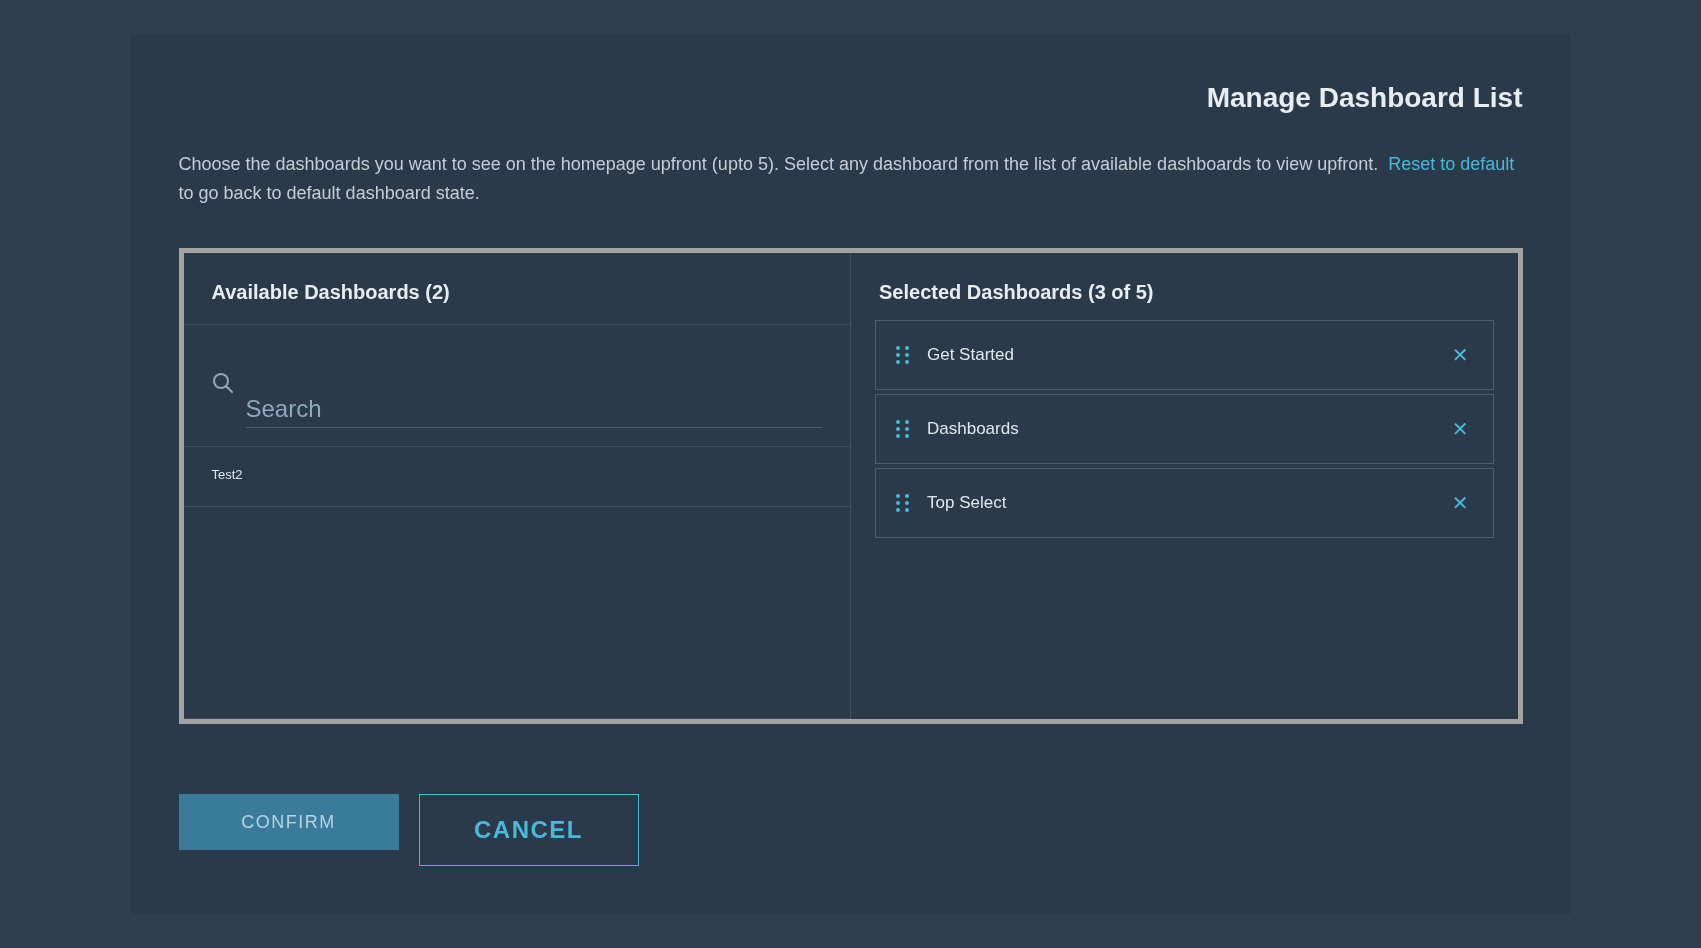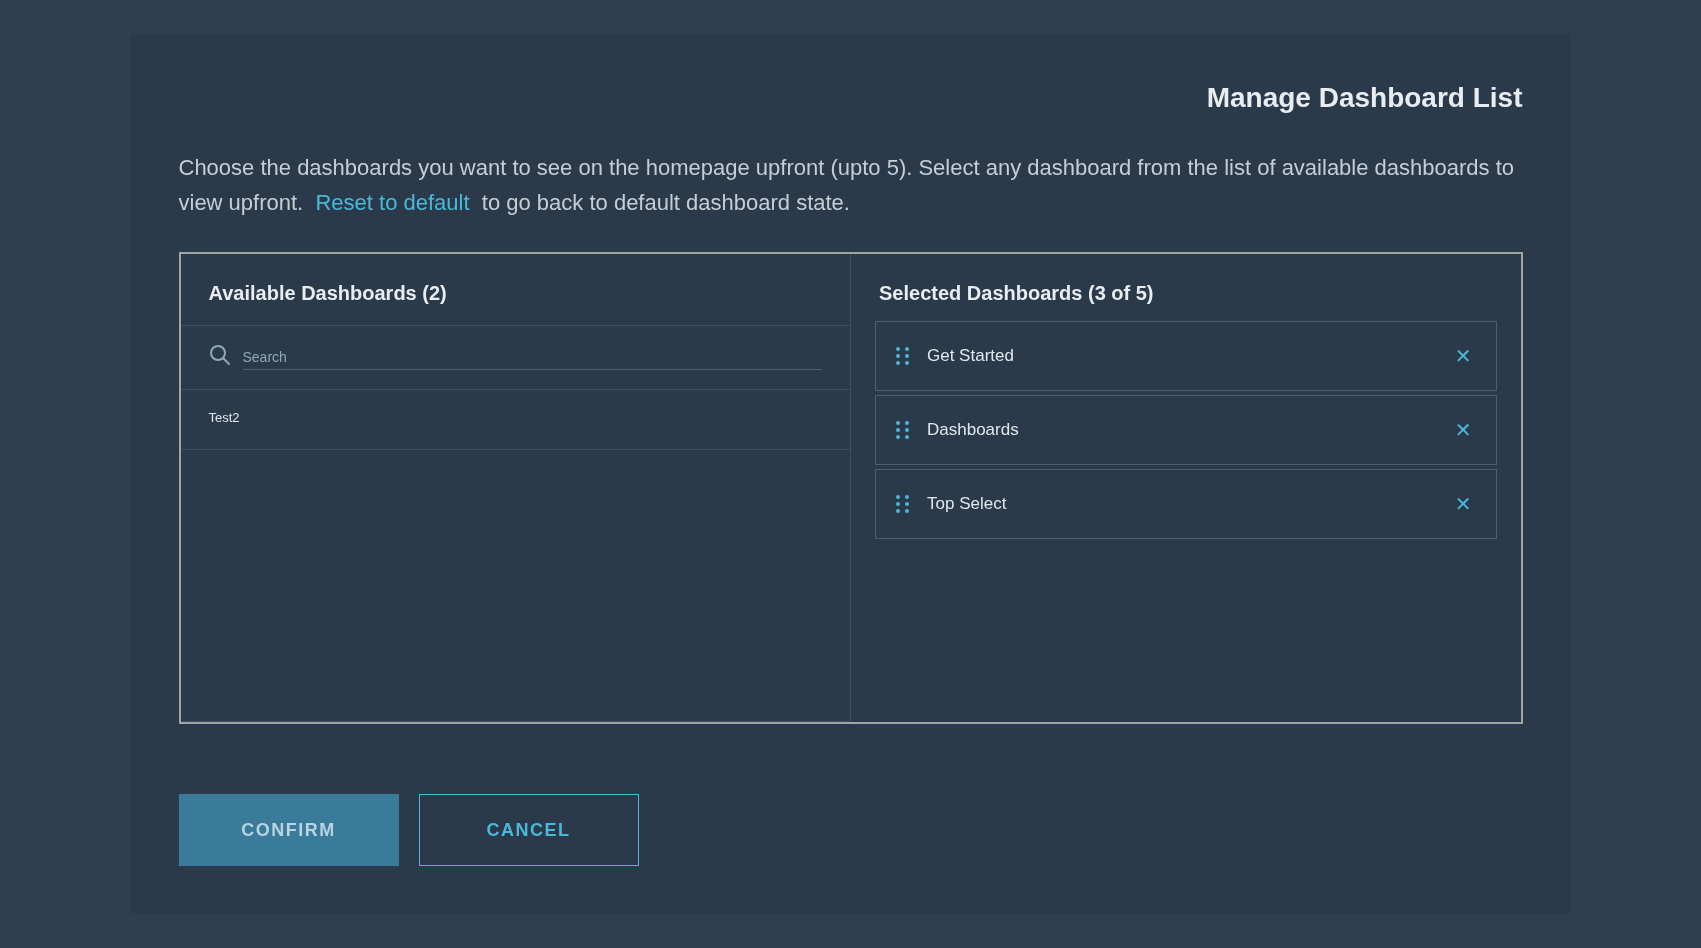--- a/index.html
+++ b/index.html
@@ -31,34 +31,34 @@
     .modal-title {
       color: #e8edf2;
       font-size: 28px;
       font-weight: 600;
       margin-bottom: 36px;
       text-align: right;
     }
 
     .modal-description {
       color: #c5cdd6;
-      font-size: 22px;
+      font-size: 18px;
       line-height: 1.6;
-      margin-bottom: 32px;
+      margin-bottom: 40px;
     }
 
     .modal-description a {
       color: #4ab8d8;
       text-decoration: none;
       cursor: pointer;
     }
 
     .dashboard-grid {
       display: flex;
-      border: 2px solid #a3a3a3;
+      border: 5px solid #a3a3a3;
       flex: 1;
       margin-bottom: 60px;
     }
 
     .available-panel {
       flex: 1;
       border-right: 1px solid #3e5060;
       display: flex;
       flex-direction: column;
     }
@@ -83,24 +83,25 @@
       color: #8fa8bc;
       font-size: 20px;
       flex-shrink: 0;
     }
 
     .search-input {
       background: transparent;
       border: none;
       border-bottom: 1px solid #4a6070;
       color: #ffffff;
-      font-size: 14px;
+      font-size: 24px;
       padding: 4px 0;
       width: 100%;
       outline: none;
+      margin-top: 48px;
     }
 
     .search-input::placeholder {
       color: #8fa8bc;
     }
 
     .available-item {
       padding: 20px 28px;
       border-bottom: 1px solid #3e5060;
       color: #c5cdd6;
@@ -190,35 +191,35 @@
       display: flex;
       gap: 20px;
       padding-top: 10px;
     }
 
     .btn-confirm {
       background-color: #3a7a9a;
       color: #b8d4e0;
       border: none;
       padding: 0 40px;
-      height: 72px;
+      height: 56px;
       font-size: 18px;
-      font-weight: 700;
+      font-weight: 400;
       letter-spacing: 1.5px;
       cursor: pointer;
       min-width: 220px;
     }
 
     .btn-cancel {
       background-color: transparent;
       color: #4ab8d8;
       border: 1.5px solid #4ab8d8;
       padding: 0 40px;
       height: 72px;
-      font-size: 18px;
+      font-size: 24px;
       font-weight: 600;
       letter-spacing: 1.5px;
       cursor: pointer;
       min-width: 220px;
     }
   </style>
 </head>
 <body>
 
 <div class="modal">

